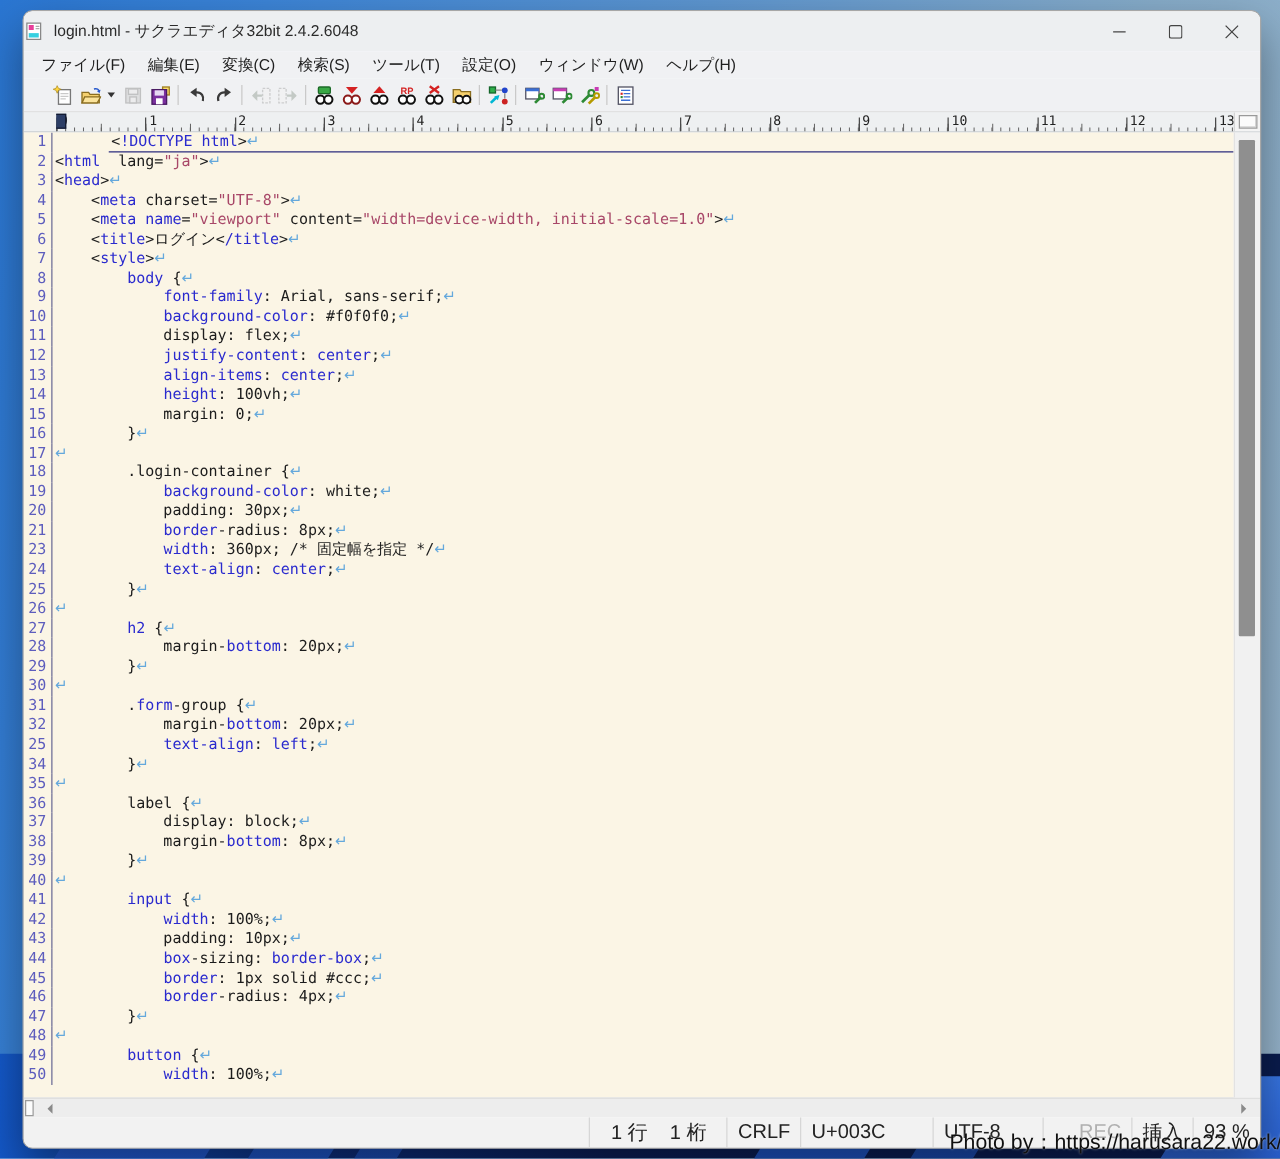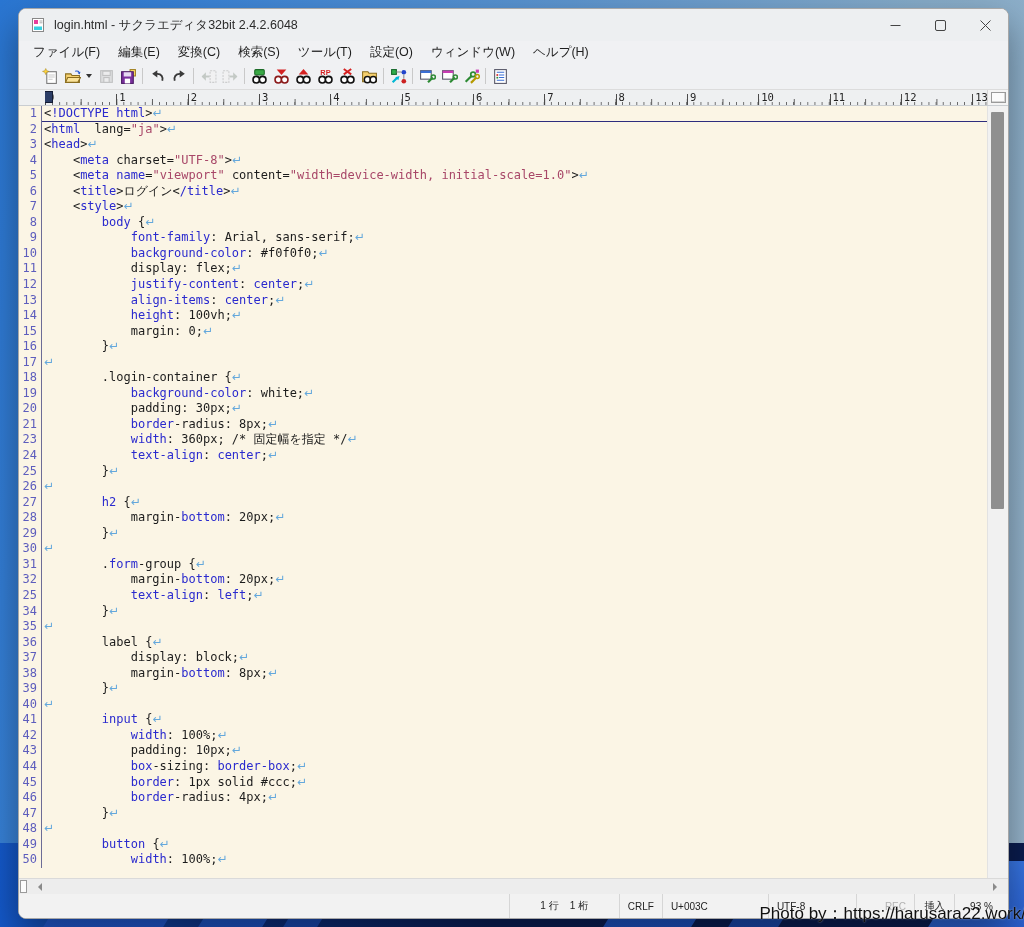--- a/index.html
+++ b/index.html
@@ -8,21 +8,21 @@
     background:linear-gradient(100deg,#2a76d2 0%,#3c84d6 18%,#5d95cf 48%,#86abc8 78%,#97b5cc 100%);}
   .wall-bottom{position:absolute;left:0;right:0;bottom:0;height:84px;
     background:linear-gradient(90deg,#1458c8 0%,#0d2f7e 24%,#0a1e55 48%,#0a1c4e 100%);overflow:hidden;}
   .ribbon{position:absolute;bottom:-12px;height:78px;transform:skewX(-32deg);
     background:linear-gradient(180deg,#2e74e8,#1b4fc0);border-radius:5px;opacity:.92;}
 
   
   .window{position:absolute;left:18px;top:8px;width:989px;height:909px;background:#fff;
     border:1px solid #a7a7a7;border-radius:8px;box-shadow:0 16px 36px rgba(0,0,0,.38);
     display:flex;flex-direction:column;overflow:hidden;}
-  .titlebar{height:32px;flex:none;background:#edeff1;display:flex;align-items:center;padding-left:11px;gap:8px;}
+  .titlebar{height:32px;flex:none;background:#edeff1;display:flex;align-items:center;padding-left:0;gap:8px;}
   .title-text{font-size:12.5px;color:#2b2b2b;}
   .captions{margin-left:auto;display:flex;height:100%;}
   .cap{width:45px;height:100%;display:flex;align-items:center;justify-content:center;}
   .cap svg{display:block;}
 
   .menubar{height:22px;flex:none;background:#f0f1f3;display:flex;align-items:center;padding-left:5px;
     font-size:12.5px;color:#1f1f1f;}
   .menu-item{padding:2px 9px;white-space:nowrap;}
 
   .toolbar{height:26px;flex:none;background:#f0f1f3;display:flex;align-items:center;padding-left:20px;
@@ -44,36 +44,36 @@
   .ruler-right{width:20px;flex:none;border-left:1px solid #d5d5d5;display:flex;align-items:center;justify-content:center;background:#f4f4f4;}
   .split-box{width:13px;height:9px;background:#fbfbfb;border:1px solid #9a9a9a;box-shadow:inset -1px -1px 0 #d4d4d4;}
 
   
   .editor{flex:1;display:flex;min-height:0;}
   .code-pane{flex:1;background:#fbf5e5;overflow:hidden;}
   .row{display:flex;height:15.56px;}
   .gut{width:23px;flex:none;text-align:right;padding-right:4px;box-sizing:border-box;
     border-right:1px solid #6c6c96;color:#5d5dbd;font:12px/15.56px "DejaVu Sans Mono",monospace;}
   .cd{flex:1;padding-left:2px;font:12px/15.56px "DejaVu Sans Mono",monospace;white-space:pre;color:#1c1c1c;box-sizing:border-box;}
-  .cursor-line .cd{border-bottom:1px solid #2d2d7e;}
+  .cursor-line .cd{border-bottom:1px solid #2d2d7e;margin-left:45px;}
   .t-k{color:#2a2ace;}
   .t-s{color:#a84768;}
   .t-b{color:#1c1c1c;}
   .eol{color:#64a8dc;font-family:"DejaVu Sans",sans-serif;}
 
   .vscroll{width:20px;flex:none;background:#f1f1f1;border-left:1px solid #e2e2e2;position:relative;}
   .vthumb{position:absolute;left:3px;width:13px;background:#8f8f8f;border-radius:1px;}
 
   .hscroll{height:15px;flex:none;background:#ededed;border-top:1px solid #dadada;display:flex;align-items:center;}
   .hsplit{width:7px;height:13px;background:#fcfcfc;border:1px solid #9a9a9a;box-sizing:border-box;margin-left:1px;}
   .harrow{width:0;height:0;border:4px solid transparent;}
   .harrow.left{border-right-color:#8a8a8a;margin-left:7px;}
   .harrow.right{border-left-color:#8a8a8a;margin-left:auto;margin-right:7px;}
 
-  .statusbar{height:24px;flex:none;background:#f2f2f2;display:flex;align-items:flex-end;font-size:10px;color:#222;}
+  .statusbar{height:24px;flex:none;background:#f2f2f2;display:flex;align-items:flex-end;font-size:16px;color:#222;}
   .seg{border-left:1px solid #d6d6d6;height:100%;display:flex;align-items:center;justify-content:center;
     padding:0 8px;white-space:pre;box-sizing:border-box;}
   .seg.left{justify-content:flex-start;}
   .seg.muted{color:#b0b0b0;padding-left:28px;}
   .spacer{flex:1;}
 
   .watermark{position:absolute;right:-2px;bottom:2px;z-index:9;font-size:17px;color:#101010;
     text-shadow:0 0 2px rgba(250,250,250,.55);white-space:nowrap;}
 </style>
 </head>

